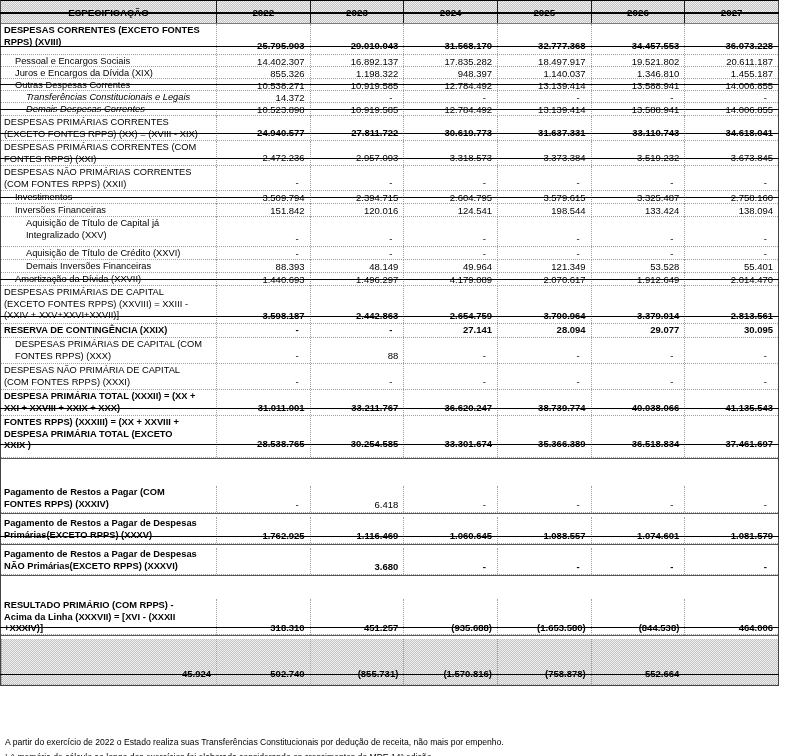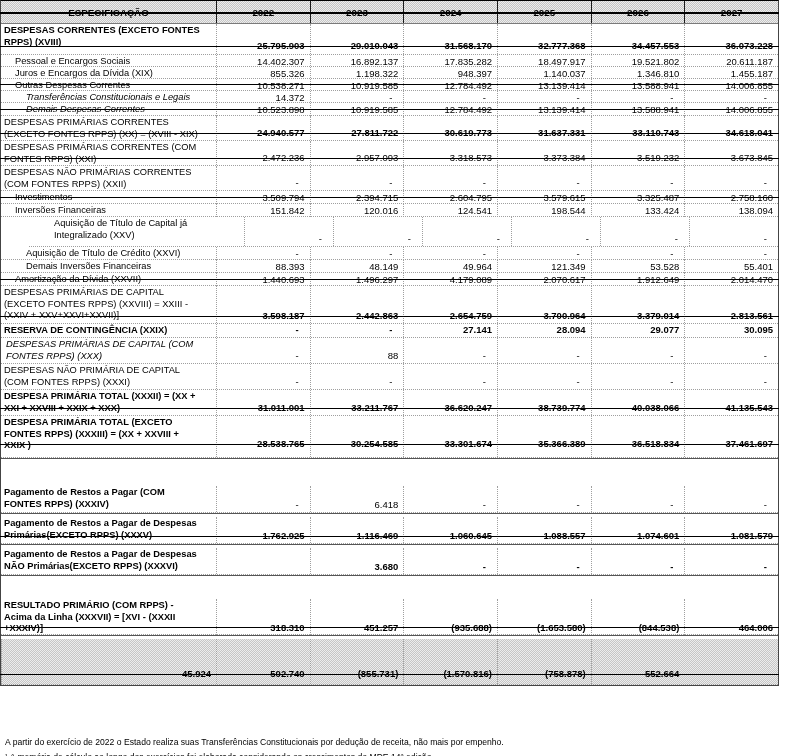--- a/index.html
+++ b/index.html
@@ -173,21 +173,21 @@
         <div class="lc" style="padding-left: 14px;">
           <div>Inversões Financeiras</div>
         </div>
         <div class="vc" style="padding-bottom: 1px;">151.842</div>
         <div class="vc" style="padding-bottom: 1px;">120.016</div>
         <div class="vc" style="padding-bottom: 1px;">124.541</div>
         <div class="vc" style="padding-bottom: 1px;">198.544</div>
         <div class="vc" style="padding-bottom: 1px;">133.424</div>
         <div class="vc" style="padding-bottom: 1px;">138.094</div>
       </div>
-      <div class="row" style="height: 30px; margin-left: 28px;">
+      <div class="row" style="height: 30px;">
         <div class="lc" style="padding-left: 25px;">
           <div>Aquisição de Título de Capital já</div>
           <div>Integralizado (XXV)</div>
         </div>
         <div class="vc dash" style="padding-bottom: 2px;">-</div>
         <div class="vc dash" style="padding-bottom: 2px;">-</div>
         <div class="vc dash" style="padding-bottom: 2px;">-</div>
         <div class="vc dash" style="padding-bottom: 2px;">-</div>
         <div class="vc dash" style="padding-bottom: 2px;">-</div>
         <div class="vc dash" style="padding-bottom: 2px;">-</div>
@@ -245,21 +245,21 @@
           <div>RESERVA DE CONTINGÊNCIA (XXIX)</div>
         </div>
         <div class="vc dash" style="padding-bottom: 2px;">-</div>
         <div class="vc dash" style="padding-bottom: 2px;">-</div>
         <div class="vc" style="padding-bottom: 2px;">27.141</div>
         <div class="vc" style="padding-bottom: 2px;">28.094</div>
         <div class="vc" style="padding-bottom: 2px;">29.077</div>
         <div class="vc" style="padding-bottom: 2px;">30.095</div>
       </div>
       <div class="row" style="height: 26px;">
-        <div class="lc" style="padding-left: 5px; font-style: italic;">
+        <div class="lc" style="padding-left: 14px;">
           <div>DESPESAS PRIMÁRIAS DE CAPITAL (COM</div>
           <div>FONTES RPPS) (XXX)</div>
         </div>
         <div class="vc dash" style="padding-bottom: 2px;">-</div>
         <div class="vc" style="padding-bottom: 2px;">88</div>
         <div class="vc dash" style="padding-bottom: 2px;">-</div>
         <div class="vc dash" style="padding-bottom: 2px;">-</div>
         <div class="vc dash" style="padding-bottom: 2px;">-</div>
         <div class="vc dash" style="padding-bottom: 2px;">-</div>
       </div>
@@ -283,22 +283,22 @@
         <div class="vc" style="padding-bottom: 2px;">31.011.001</div>
         <div class="vc" style="padding-bottom: 2px;">33.211.767</div>
         <div class="vc" style="padding-bottom: 2px;">36.620.247</div>
         <div class="vc" style="padding-bottom: 2px;">38.739.774</div>
         <div class="vc" style="padding-bottom: 2px;">40.038.066</div>
         <div class="vc" style="padding-bottom: 2px;">41.135.543</div>
         <div class="strike" style="bottom: 6px;"></div>
       </div>
       <div class="row bl bv" style="height: 42px;">
         <div class="lc" style="padding-left: 3px;">
+          <div>FONTES RPPS) (XXXIII) = (XX + XXVIII +</div>
           <div>DESPESA  PRIMÁRIA TOTAL (EXCETO</div>
-          <div>FONTES RPPS) (XXXIII) = (XX + XXVIII +</div>
           <div>XXIX )</div>
         </div>
         <div class="vc" style="padding-bottom: 8px;">28.538.765</div>
         <div class="vc" style="padding-bottom: 8px;">30.254.585</div>
         <div class="vc" style="padding-bottom: 8px;">33.301.674</div>
         <div class="vc" style="padding-bottom: 8px;">35.366.389</div>
         <div class="vc" style="padding-bottom: 8px;">36.518.834</div>
         <div class="vc" style="padding-bottom: 8px;">37.461.697</div>
         <div class="strike" style="bottom: 12px;"></div>
       </div>

